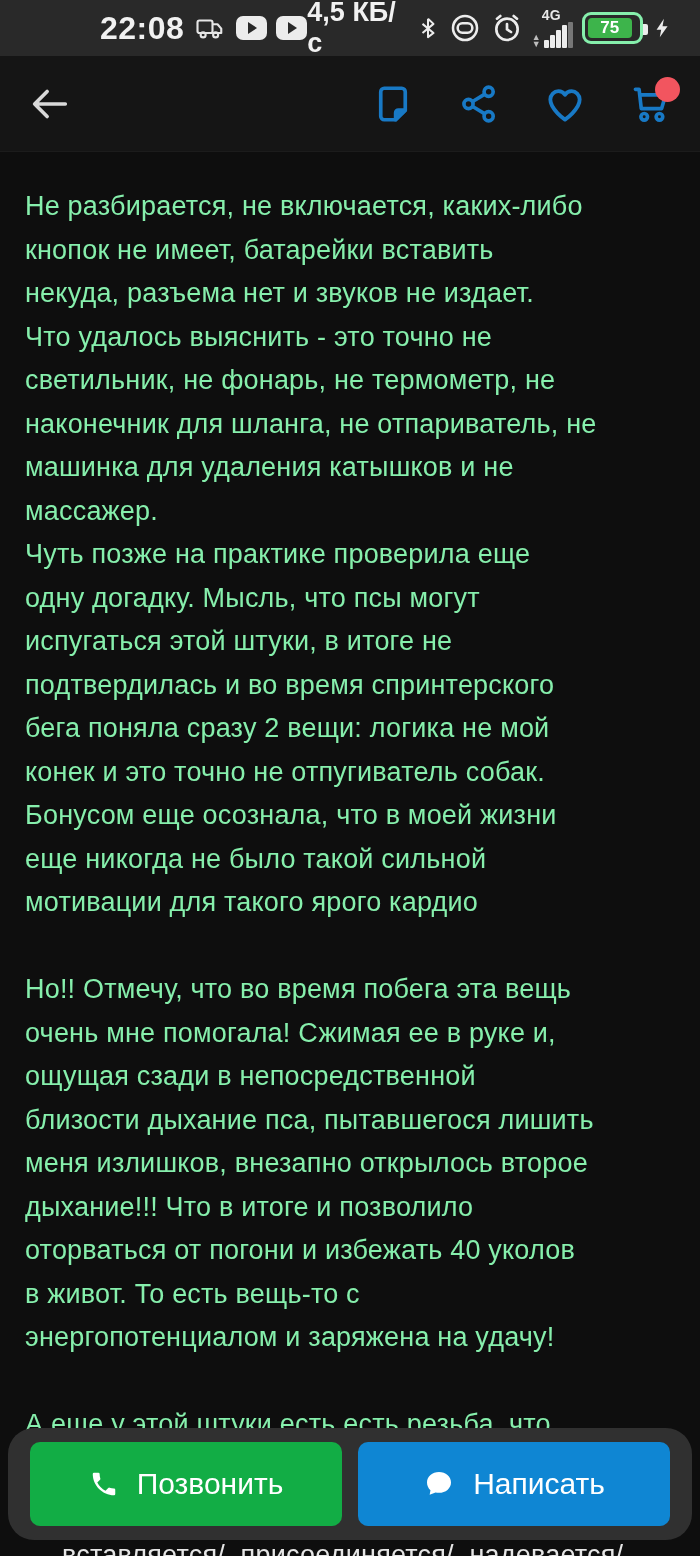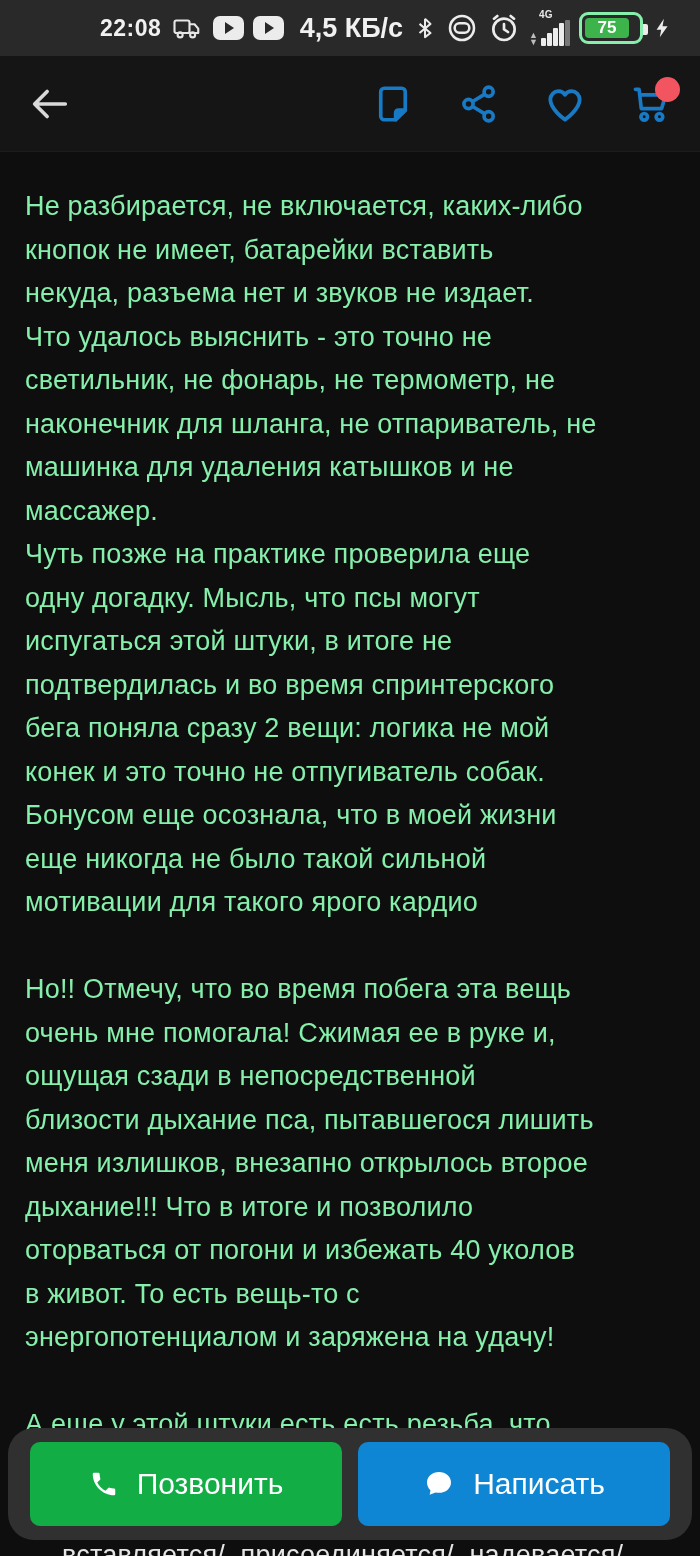--- a/index.html
+++ b/index.html
@@ -7,29 +7,29 @@
     position:relative;width:700px;height:1556px;overflow:hidden;
     background:#0e0e0e;font-family:"Liberation Sans","DejaVu Sans",sans-serif;
   }
   
   .status-bar{
     position:absolute;top:0;left:0;width:700px;height:56px;background:#292929;
     display:flex;align-items:center;justify-content:space-between;
     box-sizing:border-box;padding:0 26px 0 100px;color:#f1f1f1;
   }
   .sb-left,.sb-right{display:flex;align-items:center;gap:9px;}
-  .sb-time{font-size:23px;font-weight:700;letter-spacing:.5px;}
+  .sb-time{font-size:32px;font-weight:700;letter-spacing:.5px;}
   .sb-speed{font-size:27px;font-weight:600;margin-right:2px;}
   .sb-icon{display:flex;align-items:center;justify-content:center;}
   .yt-badge{width:31px;height:24px;background:#ececec;border-radius:7px;
     display:flex;align-items:center;justify-content:center;}
   .yt-badge .tri{width:0;height:0;border-left:9px solid #292929;
     border-top:6px solid transparent;border-bottom:6px solid transparent;margin-left:2px;}
   .sig-wrap{display:flex;flex-direction:column;align-items:flex-start;line-height:1;}
-  .sig-4g{font-size:10px;font-weight:700;color:#e8e8e8;margin-left:10px;}
+  .sig-4g{font-size:14px;font-weight:700;color:#e8e8e8;margin-left:10px;}
   .sig-row{display:flex;align-items:flex-end;gap:1px;}
   .sig-arrows{display:flex;flex-direction:column;margin-right:2px;}
   .sig-arrows span{font-size:9px;line-height:7px;color:#bdbdbd;}
   .bar{width:5px;background:#ececec;border-radius:1px;}
   .bar.dim{background:#777;}
   .battery{position:relative;width:64px;height:32px;border:3px solid #86efac;border-radius:9px;
     box-sizing:border-box;display:flex;align-items:center;}
   .battery-fill{height:20px;margin-left:3px;background:#3db44b;border-radius:4px;
     display:flex;align-items:center;justify-content:center;}
   .battery-fill span{font-size:17px;font-weight:700;color:#fff;}

